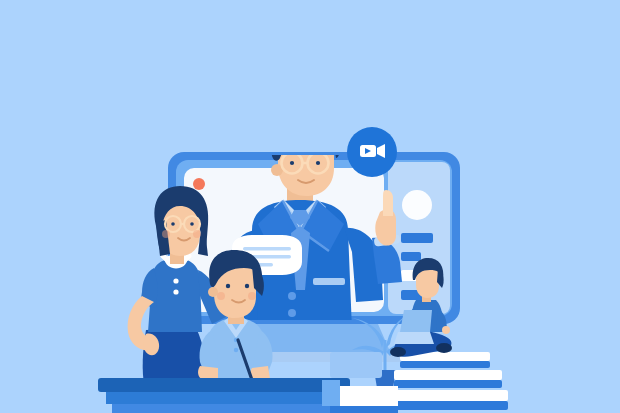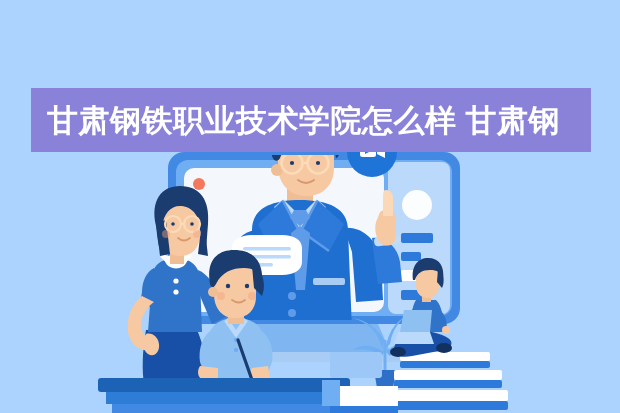--- a/index.html
+++ b/index.html
@@ -263,17 +263,14 @@
           <rect x="422" y="294" width="9" height="8" fill="#F0BE95"></rect>
           <path d="M416 276 C416 268 421 264 427 264 C434 264 439 269 439 277 L439 286 C439 294 434 298 427 298 C421 298 416 293 416 285 Z" fill="#F7C9A3"></path>
           <path d="M413 280 C411 266 418 258 428 258 C439 258 445 266 443 280 C441 272 437 270 430 270 C422 270 417 273 415 280 Z" fill="#1B3C6E"></path>
           <path d="M438 268 C444 272 445 282 442 288 L437 282 Z" fill="#1B3C6E"></path>
         </g>
 
       </g>
     </svg>
   </div>
 
-  <div class="banner">
-    <span class="banner-text">甘肃钢铁职业技术学院怎么样 甘肃钢</span>
-  </div>
 
 </div>
 
 </body></html>

